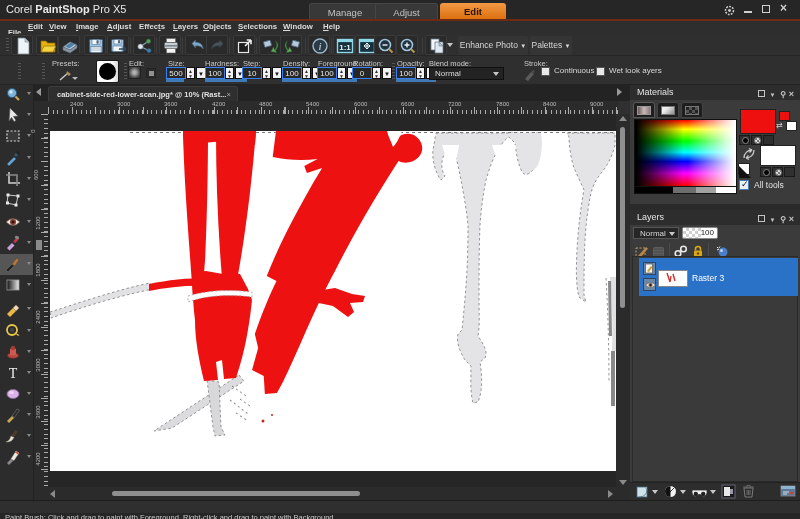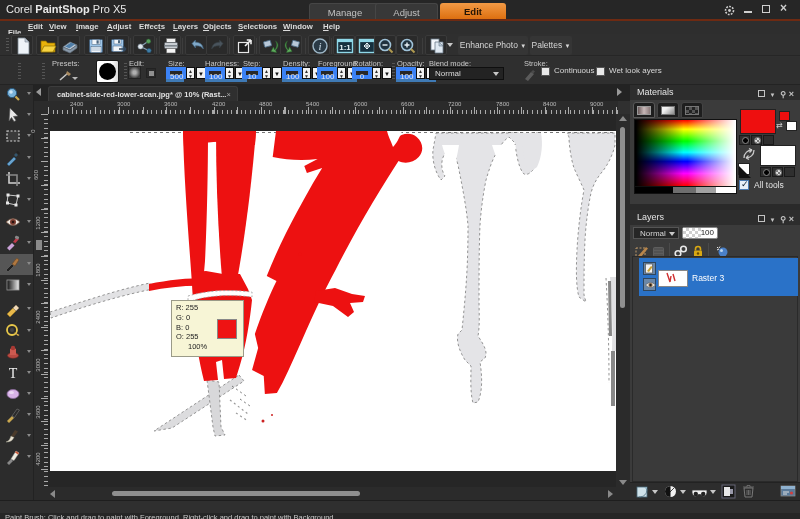--- a/index.html
+++ b/index.html
@@ -27,21 +27,21 @@
   .tbtn svg{position:absolute;left:2px;top:1px;}
   .tsep{top:38px;width:1px;height:16px;background:#1f1f1f;border-right:1px solid #3d3d3d;}
   .tgrip{top:4px;width:3px;height:15px;
      background:repeating-linear-gradient(to bottom,#555 0 1px,transparent 1px 3px);}
   .ddbtn{top:36px;height:19px;background:#353535;border:none;border-radius:2px;
          color:#d6d6d6;font-size:8.5px;line-height:19px;text-align:center;}
   
   #toolbar2{left:0;top:57px;width:800px;height:28px;background:#2f2f2f;
             border-bottom:1px solid #232323;}
   .t2label{top:2px;font-size:7.5px;color:#c8c8c8;}
-  .numbox{top:67px;height:12px;background:#272727;border:4px solid #3b82f6;
+  .numbox{top:67px;height:12px;background:#272727;border:1px solid #3b82f6;
           color:#e6e6e6;font-size:8px;line-height:11px;text-align:center;}
   .updown{top:67px;width:9px;height:12px;background:#f2f2f2;border:1px solid #0d0d0d;}
   .dropb{top:67px;width:10px;height:12px;background:#f2f2f2;border:1px solid #0d0d0d;}
   .bluebar{top:79px;height:3px;background:#3f7ab5;}
   .spinarr{position:absolute;left:0;width:100%;text-align:center;color:#333;
            font-size:5px;line-height:5px;}
   
   #lefttools{left:0;top:85px;width:34px;height:415px;background:#2c2c2c;
              border-right:1px solid #222;}
   .tool{left:1px;width:31px;height:20px;}
@@ -597,21 +597,20 @@
     <div style="position:absolute;left:3px;top:2px;width:0;height:0;border-left:4px solid transparent;border-right:4px solid transparent;border-bottom:5px solid #8a8a8a;"></div>
     <div style="position:absolute;left:4px;top:13px;width:5px;height:181px;background:#8f8f8f;border-radius:3px;"></div>
     <div style="position:absolute;left:3px;bottom:2px;width:0;height:0;border-left:4px solid transparent;border-right:4px solid transparent;border-top:5px solid #8a8a8a;"></div>
   </div>
   <div class="abs" id="hscrollrow">
     <div style="position:absolute;left:16px;top:3px;width:0;height:0;border-top:4px solid transparent;border-bottom:4px solid transparent;border-right:5px solid #8a8a8a;"></div>
     <div style="position:absolute;left:78px;top:4px;width:248px;height:5px;background:#8f8f8f;border-radius:3px;"></div>
     <div style="position:absolute;left:574px;top:3px;width:0;height:0;border-top:4px solid transparent;border-bottom:4px solid transparent;border-left:5px solid #8a8a8a;"></div>
   </div>
 
-  <div class="abs" id="tooltip">R: 255<br>G: 0<br>B: 0<br>O: 255<br><span style="padding-left:12px;">100%</span><div class="sw"></div></div>
 
   <div class="abs" id="dock">
 
     <div class="abs ptitle" style="top:0;">Materials
       <span class="pbtns"><span style="display:inline-block;width:7px;height:7px;border:1.5px solid #c4c4c4;margin-right:4px;"></span><span style="font-size:6px;">▼</span>&nbsp;&nbsp;<b style="font-size:8px;">⚲</b>&nbsp;<b>×</b></span>
     </div>
 
     <div class="abs" style="left:3px;top:17px;width:22px;height:16px;background:#1e1e1e;border:1px solid #5a5a5a;border-radius:3px 3px 0 0;">
         <div style="position:absolute;left:3px;top:3px;width:14px;height:9px;background:linear-gradient(90deg,#6a5a5a,#c8b8b8,#8a7a7a);border:1px solid #999;"></div>
       </div>

